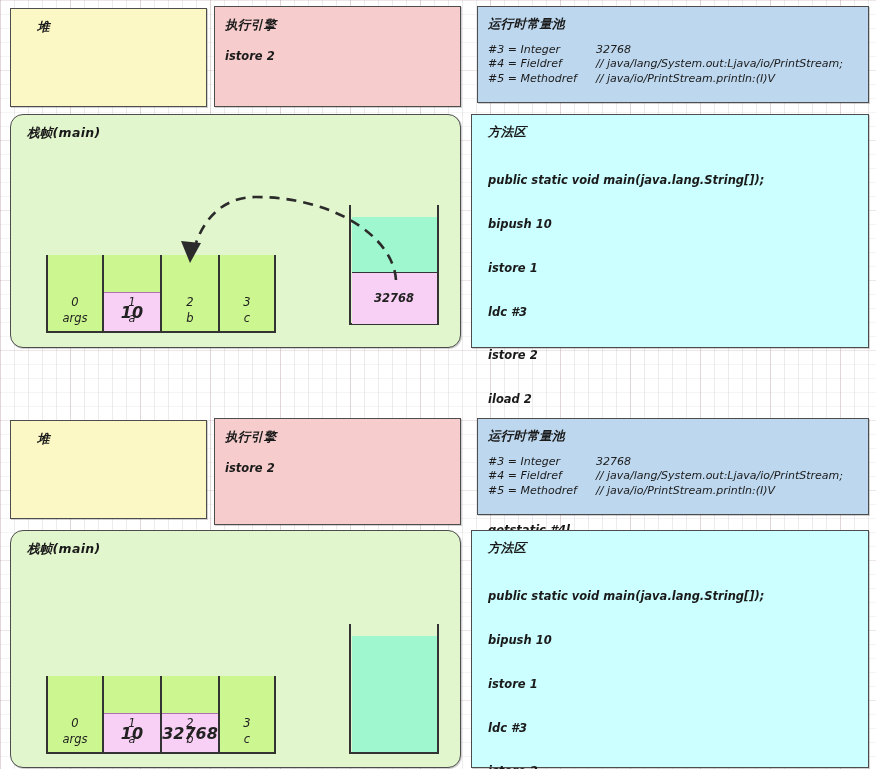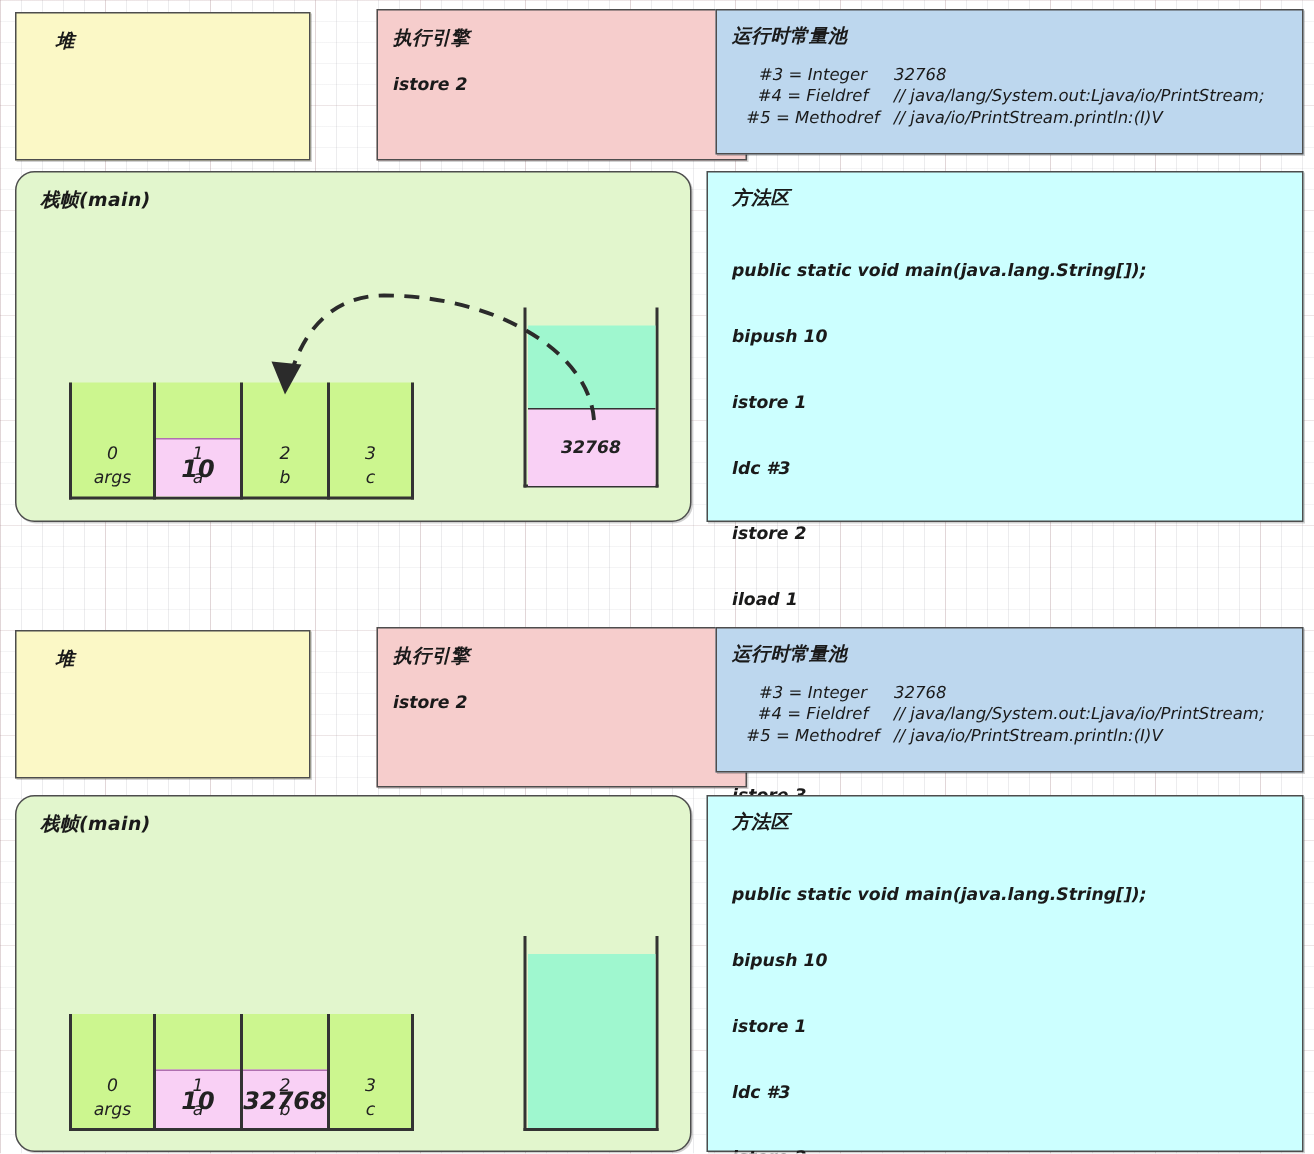--- a/index.html
+++ b/index.html
@@ -37,22 +37,22 @@
   .panel .body{
     font-style:italic;
     color:#1a1a1a;
     font-size:11.5px;
     line-height:14.6px;
     white-space:pre;
     font-weight:bold;
   }
 
   .p-heap{background:#fbf8c6;}
-  .p-engine{background:#f6cdcc;margin-left:37px;}
-  .p-pool{background:#bdd7ee;text-align:center;}
+  .p-engine{background:#f6cdcc;}
+  .p-pool{background:#bdd7ee;}
   .p-frame{background:#e2f6cd;border-radius:13px;}
   .p-method{background:#ccffff;}
 
   
   .cp-row{display:flex;font-style:italic;font-size:11px;line-height:14.4px;color:#1a1a1a;}
   .cp-k{width:108px;flex:0 0 108px;}
   .cp-v{white-space:pre;}
 
   
   .slots{position:absolute;}
@@ -168,21 +168,20 @@
   </div>
 
   <div class="panel p-method" style="left:471px;top:114px;width:398px;height:234px;">
     <div class="title" style="position:absolute;left:16px;top:9px;">方法区</div>
     <div class="body" style="position:absolute;left:16px;top:29px;">
       <div>public static void main(java.lang.String[]);</div>
       <div>bipush 10</div>
       <div>istore 1</div>
       <div>ldc #3</div>
       <div>istore 2</div>
-      <div>iload 1</div>
       <div>iload 2</div>
       <div>iadd</div>
       <div>istore 3</div>
       <div>getstatic #4l</div>
       <div>load 3</div>
       <div>invokevirtual #5</div>
       <div>return</div>
     </div>
   </div>
 </div>

